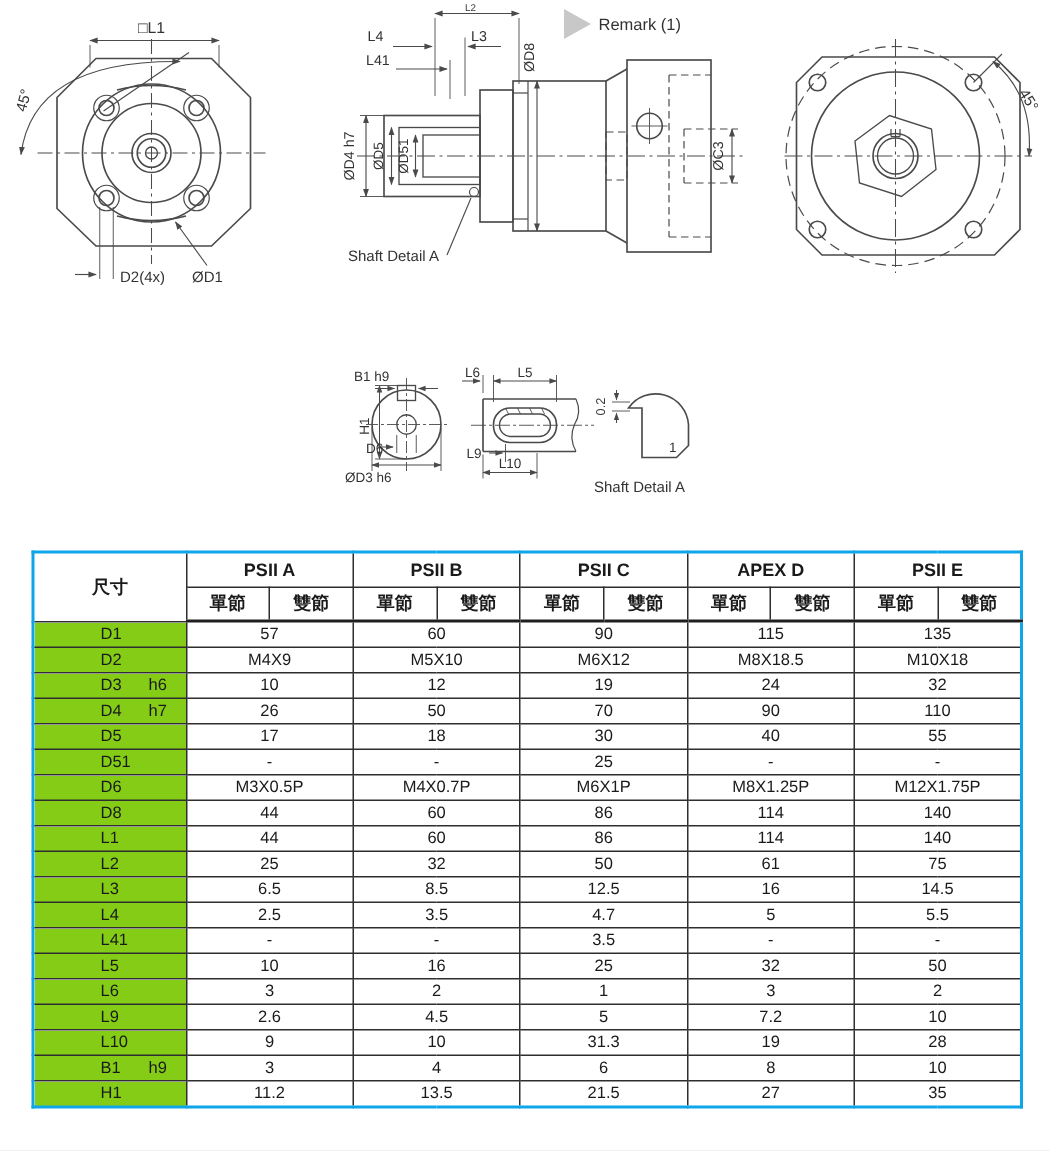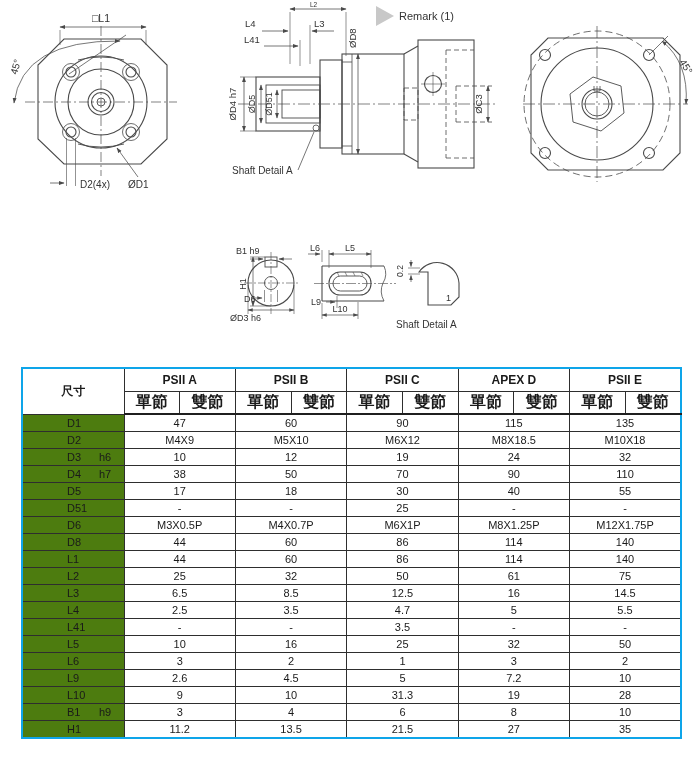--- a/index.html
+++ b/index.html
@@ -7,25 +7,25 @@
         font-family:"Liberation Sans",sans-serif;color:#1a1a1a;}
   svg text{font-family:"Liberation Sans",sans-serif;fill:#333;}
   .drawings{position:absolute;left:0;top:0;}
   
   table.dims{position:absolute;left:21px;top:367px;width:661px;border-collapse:collapse;
              table-layout:fixed;font-size:11px;color:#1a1a1a;}
   table.dims th,table.dims td{border:1px solid #2e2e2e;padding:0;text-align:center;
              overflow:hidden;white-space:nowrap;}
   table.dims{border:2px solid #0ea5e9;}
   table.dims thead tr:first-child th{height:22px;font-size:12px;font-weight:bold;}
-  table.dims thead tr:last-child th{height:21px;font-size:16px;font-weight:bold;
+  table.dims thead tr:last-child th{height:21px;font-size:12px;font-weight:bold;
              border-bottom:2px solid #1f1f1f;}
   table.dims thead th.corner{font-size:13px;font-weight:bold;}
   table.dims tbody td{height:16px;font-weight:normal;}
-  table.dims tbody th.rname{font-weight:normal;text-align:left;background:#4d7c0f;}
+  table.dims tbody th.rname{font-weight:normal;text-align:left;background:#84cc16;}
   .rname .nm{display:inline-block;margin-left:44px;width:32px;text-align:left;}
   .rname .tol{display:inline-block;text-align:left;}
   
   .footnote{position:absolute;left:4px;top:746px;font-size:11.5px;font-weight:bold;color:#111;}
 </style>
 </head>
 <body>
 
 <div class="page">
 
@@ -249,21 +249,21 @@
         <th>雙節</th>
         <th>單節</th>
         <th>雙節</th>
         <th>單節</th>
         <th>雙節</th>
       </tr>
     </thead>
     <tbody>
     <tr>
       <th class="rname"><span class="nm">D1</span><span class="tol"></span></th>
-      <td colspan="2">47</td>
+      <td colspan="2">57</td>
       <td colspan="2">60</td>
       <td colspan="2">90</td>
       <td colspan="2">115</td>
       <td colspan="2">135</td>
     </tr>
 
     <tr>
       <th class="rname"><span class="nm">D2</span><span class="tol"></span></th>
       <td colspan="2">M4X9</td>
       <td colspan="2">M5X10</td>
@@ -276,21 +276,21 @@
       <th class="rname"><span class="nm">D3</span><span class="tol">h6</span></th>
       <td colspan="2">10</td>
       <td colspan="2">12</td>
       <td colspan="2">19</td>
       <td colspan="2">24</td>
       <td colspan="2">32</td>
     </tr>
 
     <tr>
       <th class="rname"><span class="nm">D4</span><span class="tol">h7</span></th>
-      <td colspan="2">38</td>
+      <td colspan="2">26</td>
       <td colspan="2">50</td>
       <td colspan="2">70</td>
       <td colspan="2">90</td>
       <td colspan="2">110</td>
     </tr>
 
     <tr>
       <th class="rname"><span class="nm">D5</span><span class="tol"></span></th>
       <td colspan="2">17</td>
       <td colspan="2">18</td>

